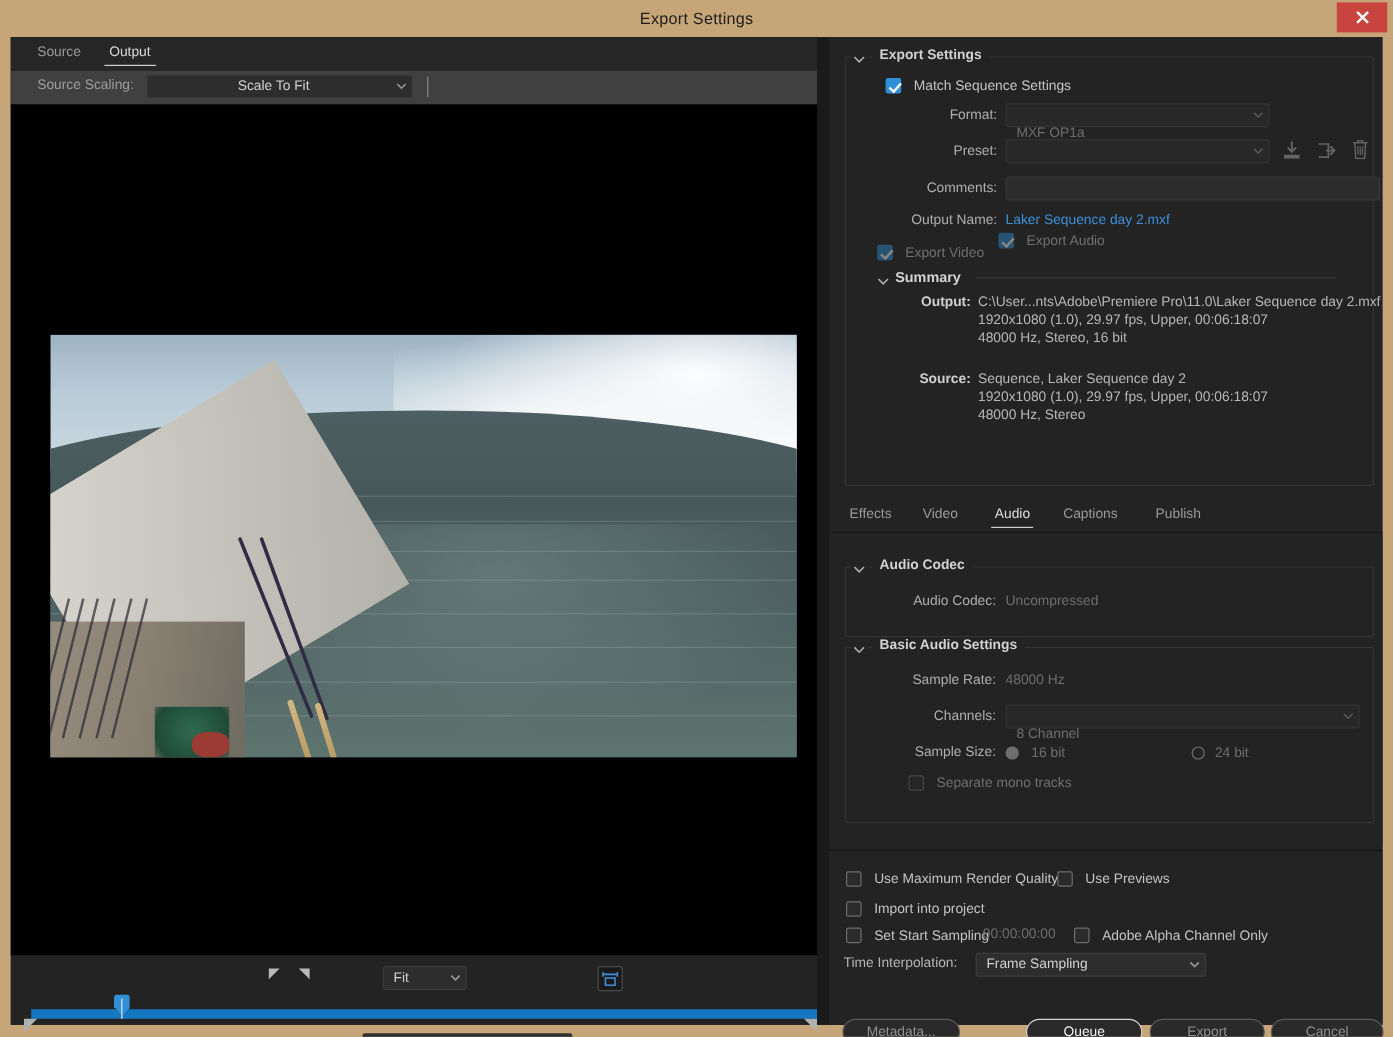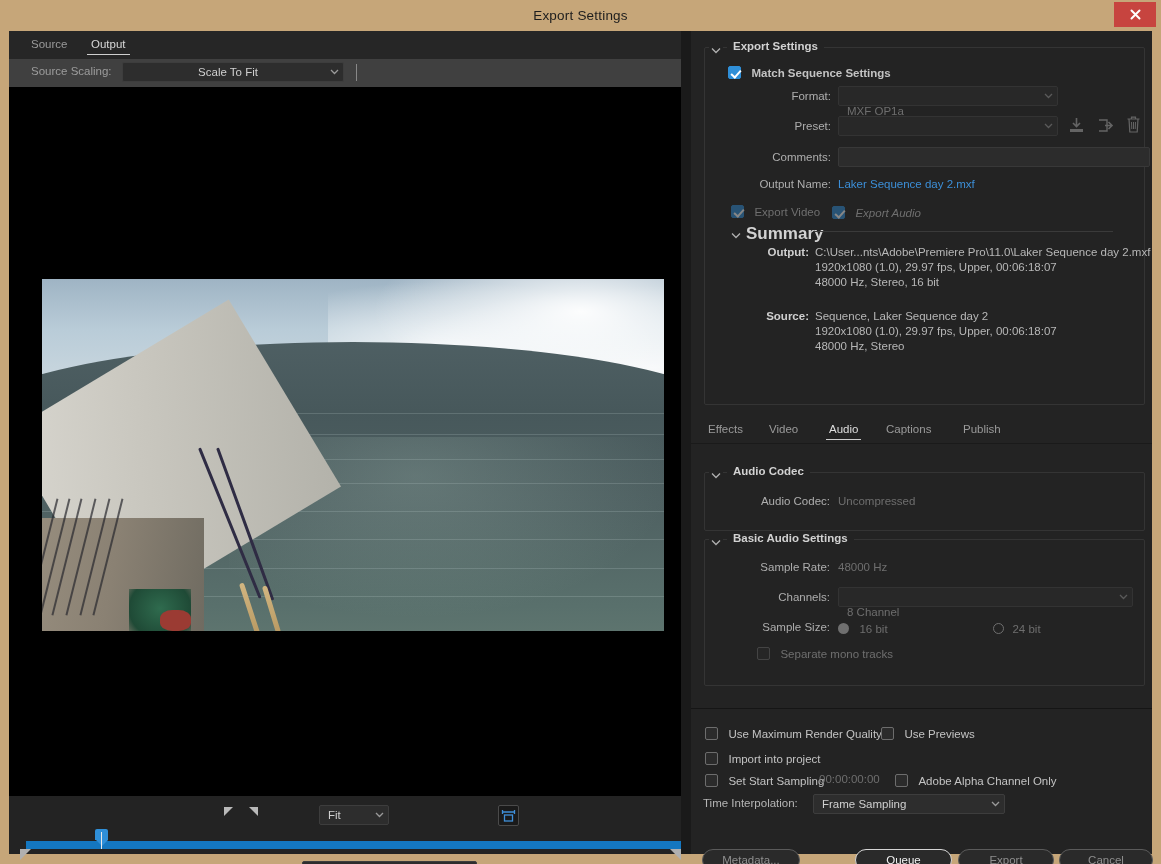--- a/index.html
+++ b/index.html
@@ -472,21 +472,21 @@
       <div class="group-box es-panel">
         <span class="twisty">
           <svg width="10" height="7" viewBox="0 0 10 7">
               <path d="M1 1.5 L5 5.5 L9 1.5" stroke="#b0b0b0" stroke-width="1.3" fill="none"></path>
             </svg>
         </span>
         <span class="group-title">Export Settings</span>
 
         <div class="es-inner">
 
-          <div class="cb" style="position:absolute;left:23px;top:15px;font-weight:bold;">
+          <div class="cb" style="position:absolute;left:33px;top:15px;">
             <span class="cb-box checked"></span>
             <span class="cb-label">Match Sequence Settings</span>
           </div>
 
           <div class="row-label" style="position:absolute;left:0;top:42px;width:126px;">Format:</div>
           <div class="field-disabled" style="position:absolute;left:133px;top:38px;width:220px;height:20px;">
             <span class="fv">MXF OP1a</span>
             <span class="chev" style="width:18px;display:flex;align-items:center;justify-content:center;">
               <svg width="9" height="6" viewBox="0 0 9 6">
                   <path d="M1 1 L4.5 4.5 L8 1" stroke="#5a5a5a" stroke-width="1.3" fill="none"></path>
@@ -526,31 +526,31 @@
           <div class="row-label" style="position:absolute;left:0;top:103px;width:126px;">Comments:</div>
           <div class="field-empty" style="position:absolute;left:133px;top:99px;width:312px;height:20px;"></div>
 
           <div class="row-label" style="position:absolute;left:0;top:130px;width:126px;">Output Name:</div>
           <div class="linkish" style="position:absolute;left:133px;top:130px;">Laker Sequence day 2.mxf</div>
 
           <div class="cb" style="position:absolute;left:26px;top:154px;">
             <span class="cb-box checked dim"></span>
             <span class="cb-label dim">Export Video</span>
           </div>
-          <div class="cb" style="position:absolute;left:127px;top:155px;font-style:italic;">
+          <div class="cb" style="position:absolute;left:127px;top:144px;">
             <span class="cb-box checked dim"></span>
             <span class="cb-label dim">Export Audio</span>
           </div>
 
           <span class="twisty" style="top:178px;left:24px;">
             <svg width="10" height="7" viewBox="0 0 10 7">
                 <path d="M1 1.5 L5 5.5 L9 1.5" stroke="#b0b0b0" stroke-width="1.3" fill="none"></path>
               </svg>
           </span>
-          <span style="position:absolute;left:41px;top:176px;font-size:17px;font-weight:bold;color:#d2d2d2;text-align:center;">Summary</span>
+          <span style="position:absolute;left:41px;top:176px;font-size:12px;font-weight:bold;color:#d2d2d2;text-align:center;">Summary</span>
           <div style="position:absolute;left:108px;top:183px;width:300px;height:1px;background:#3a3a3a;"></div>
 
           <div class="sum-key" style="position:absolute;left:0;top:198px;width:104px;">Output:</div>
           <div class="sum-val" style="position:absolute;left:110px;top:198px;">C:\User...nts\Adobe\Premiere Pro\11.0\Laker Sequence day 2.mxf</div>
           <div class="sum-val" style="position:absolute;left:110px;top:213px;">1920x1080 (1.0), 29.97 fps, Upper, 00:06:18:07</div>
           <div class="sum-val" style="position:absolute;left:110px;top:228px;">48000 Hz, Stereo, 16 bit</div>
 
           <div class="sum-key" style="position:absolute;left:0;top:262px;width:104px;">Source:</div>
           <div class="sum-val" style="position:absolute;left:110px;top:262px;">Sequence, Laker Sequence day 2</div>
           <div class="sum-val" style="position:absolute;left:110px;top:277px;">1920x1080 (1.0), 29.97 fps, Upper, 00:06:18:07</div>

